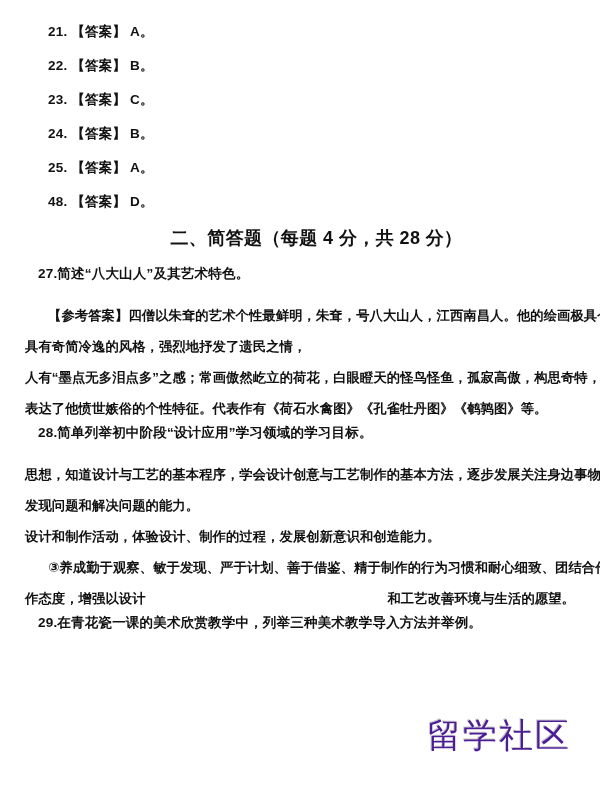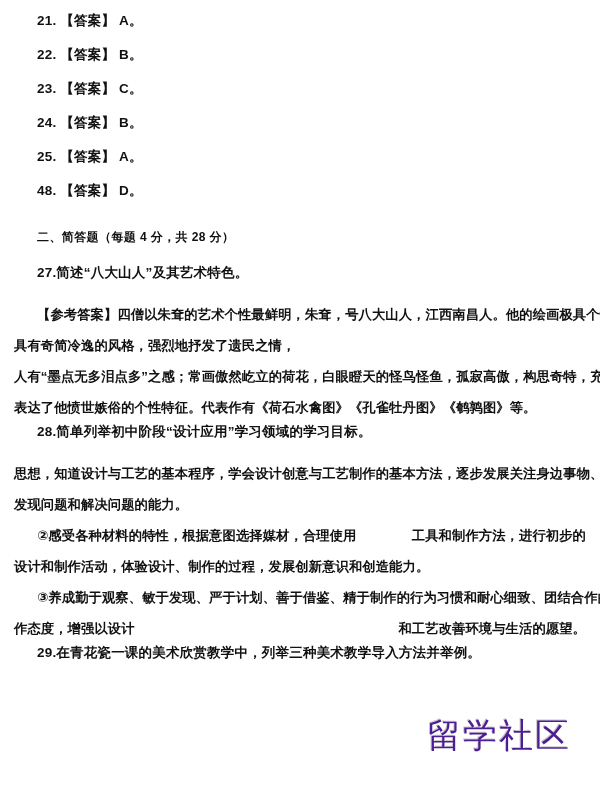--- a/index.html
+++ b/index.html
@@ -15,21 +15,21 @@
     font-family: "Liberation Sans", "DejaVu Sans", sans-serif;
     color: #111111;
     -webkit-font-smoothing: none;
   }
 
   .page {
     position: relative;
     width: 600px;
     height: 787px;
     box-sizing: border-box;
-    padding: 4px;
+    padding: 15px;
   }
 
   
   .answer-list {
     padding-top: 8px;
   }
   .answer-row {
     display: block;
     margin-left: 33px;
     font-size: 13.5px;
@@ -41,33 +41,34 @@
   .answer-row .num {
     font-weight: 600;
   }
   .answer-row .ans {
     font-weight: 600;
   }
 
   
   .section-heading {
     margin-left: 33px;
-    font-size: 12px;
+    font-size: 18px;
     font-weight: bold;
     line-height: 18px;
     letter-spacing: 0.4px;
-    margin-top: 12px;
+    margin-top: 2px;
     margin-bottom: 0;
     height: 36px;
     white-space: nowrap;
+    text-align: center;
   }
 
   
   .question {
-    margin-left: 33px;
+    margin-left: 23px;
     font-size: 13.5px;
     line-height: 18px;
     height: 35px;
     letter-spacing: 0.2px;
     font-weight: 600;
     white-space: nowrap;
   }
 
   
   .para {
@@ -185,24 +186,20 @@
     </span>
     <span class="line">人有“墨点无多泪点多”之感；常画傲然屹立的荷花，白眼瞪天的怪鸟怪鱼，孤寂高傲，构思奇特，充分</span>
     <span class="line">表达了他愤世嫉俗的个性特征。代表作有《荷石水禽图》《孔雀牡丹图》《鹌鹑图》等。</span>
   </div>
 
   <div class="question">28.简单列举初中阶段“设计应用”学习领域的学习目标。</div>
 
   <div class="para">
     <span class="line">思想，知道设计与工艺的基本程序，学会设计创意与工艺制作的基本方法，逐步发展关注身边事物、善于</span>
     <span class="line">发现问题和解决问题的能力。</span>
-    <span class="line split">
-      <span class="seg-left">②感受各种材料的特性，根据意图选择媒材，合理使用</span>
-      <span class="seg-right">工具和制作方法，进行初步的</span>
-    </span>
     <span class="line">设计和制作活动，体验设计、制作的过程，发展创新意识和创造能力。</span>
     <span class="line indent">③养成勤于观察、敏于发现、严于计划、善于借鉴、精于制作的行为习惯和耐心细致、团结合作的工</span>
     <span class="line split noindent">
       <span class="seg-left">作态度，增强以设计</span>
       <span class="seg-right">和工艺改善环境与生活的愿望。</span>
     </span>
   </div>
 
   <div class="question">29.在青花瓷一课的美术欣赏教学中，列举三种美术教学导入方法并举例。</div>
 

